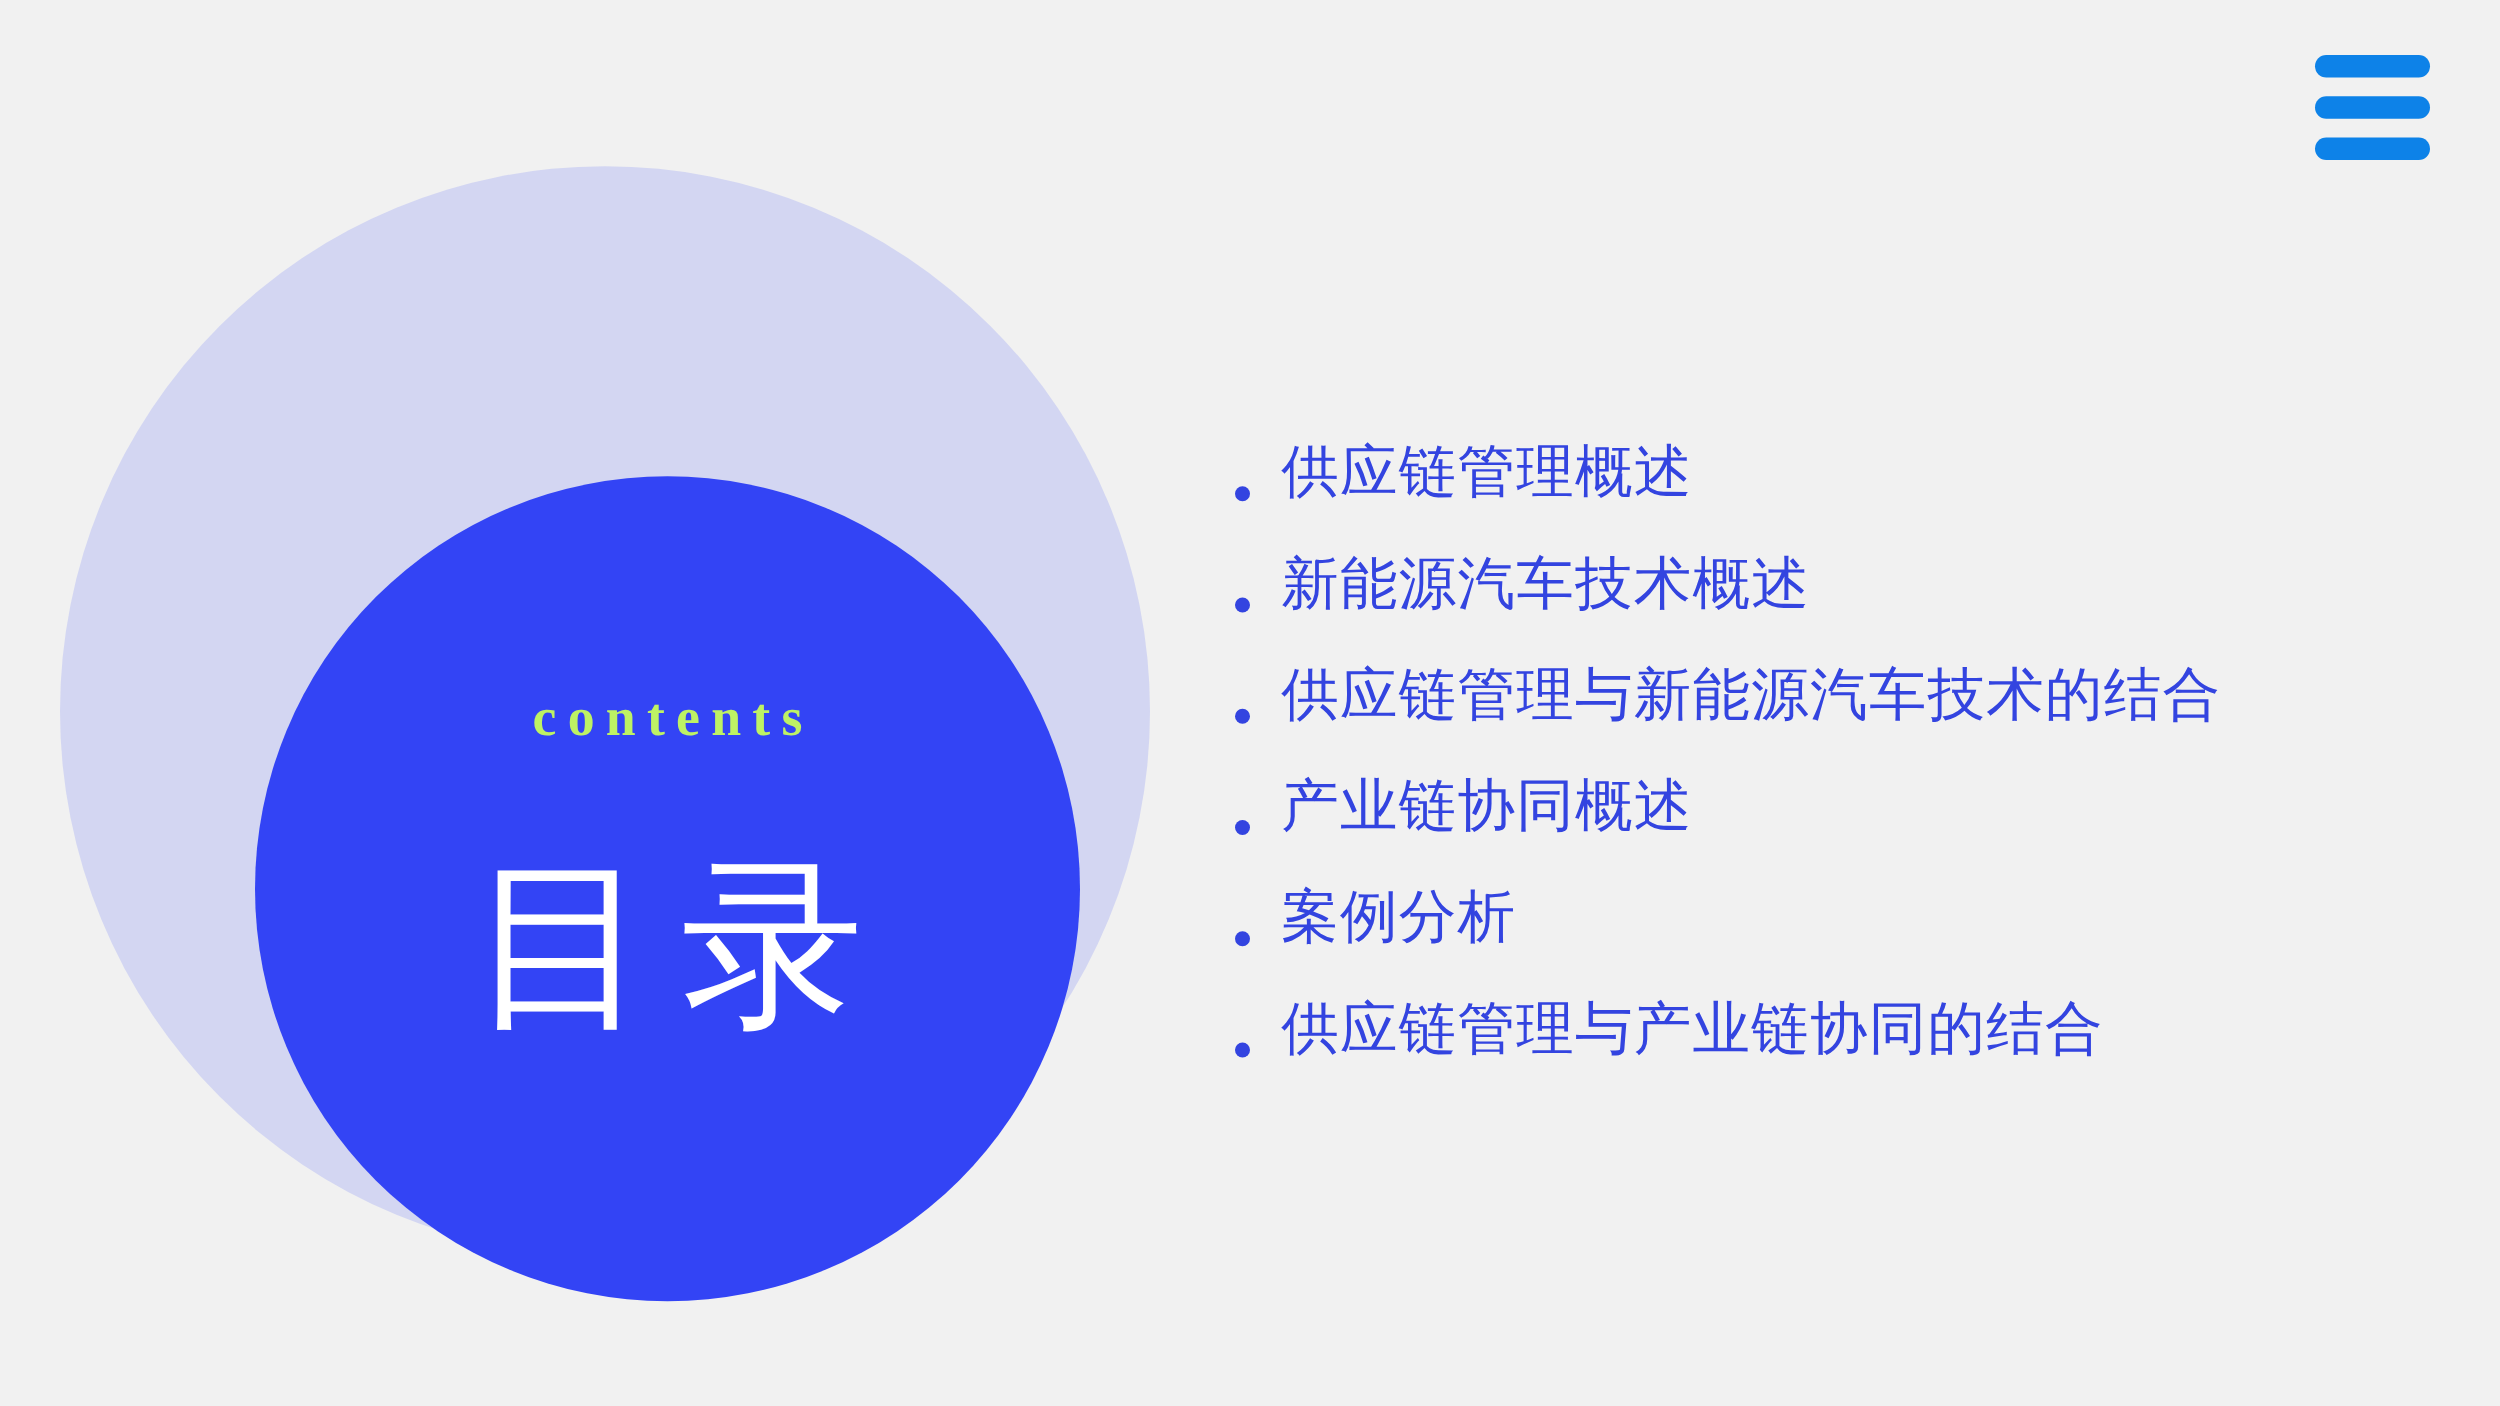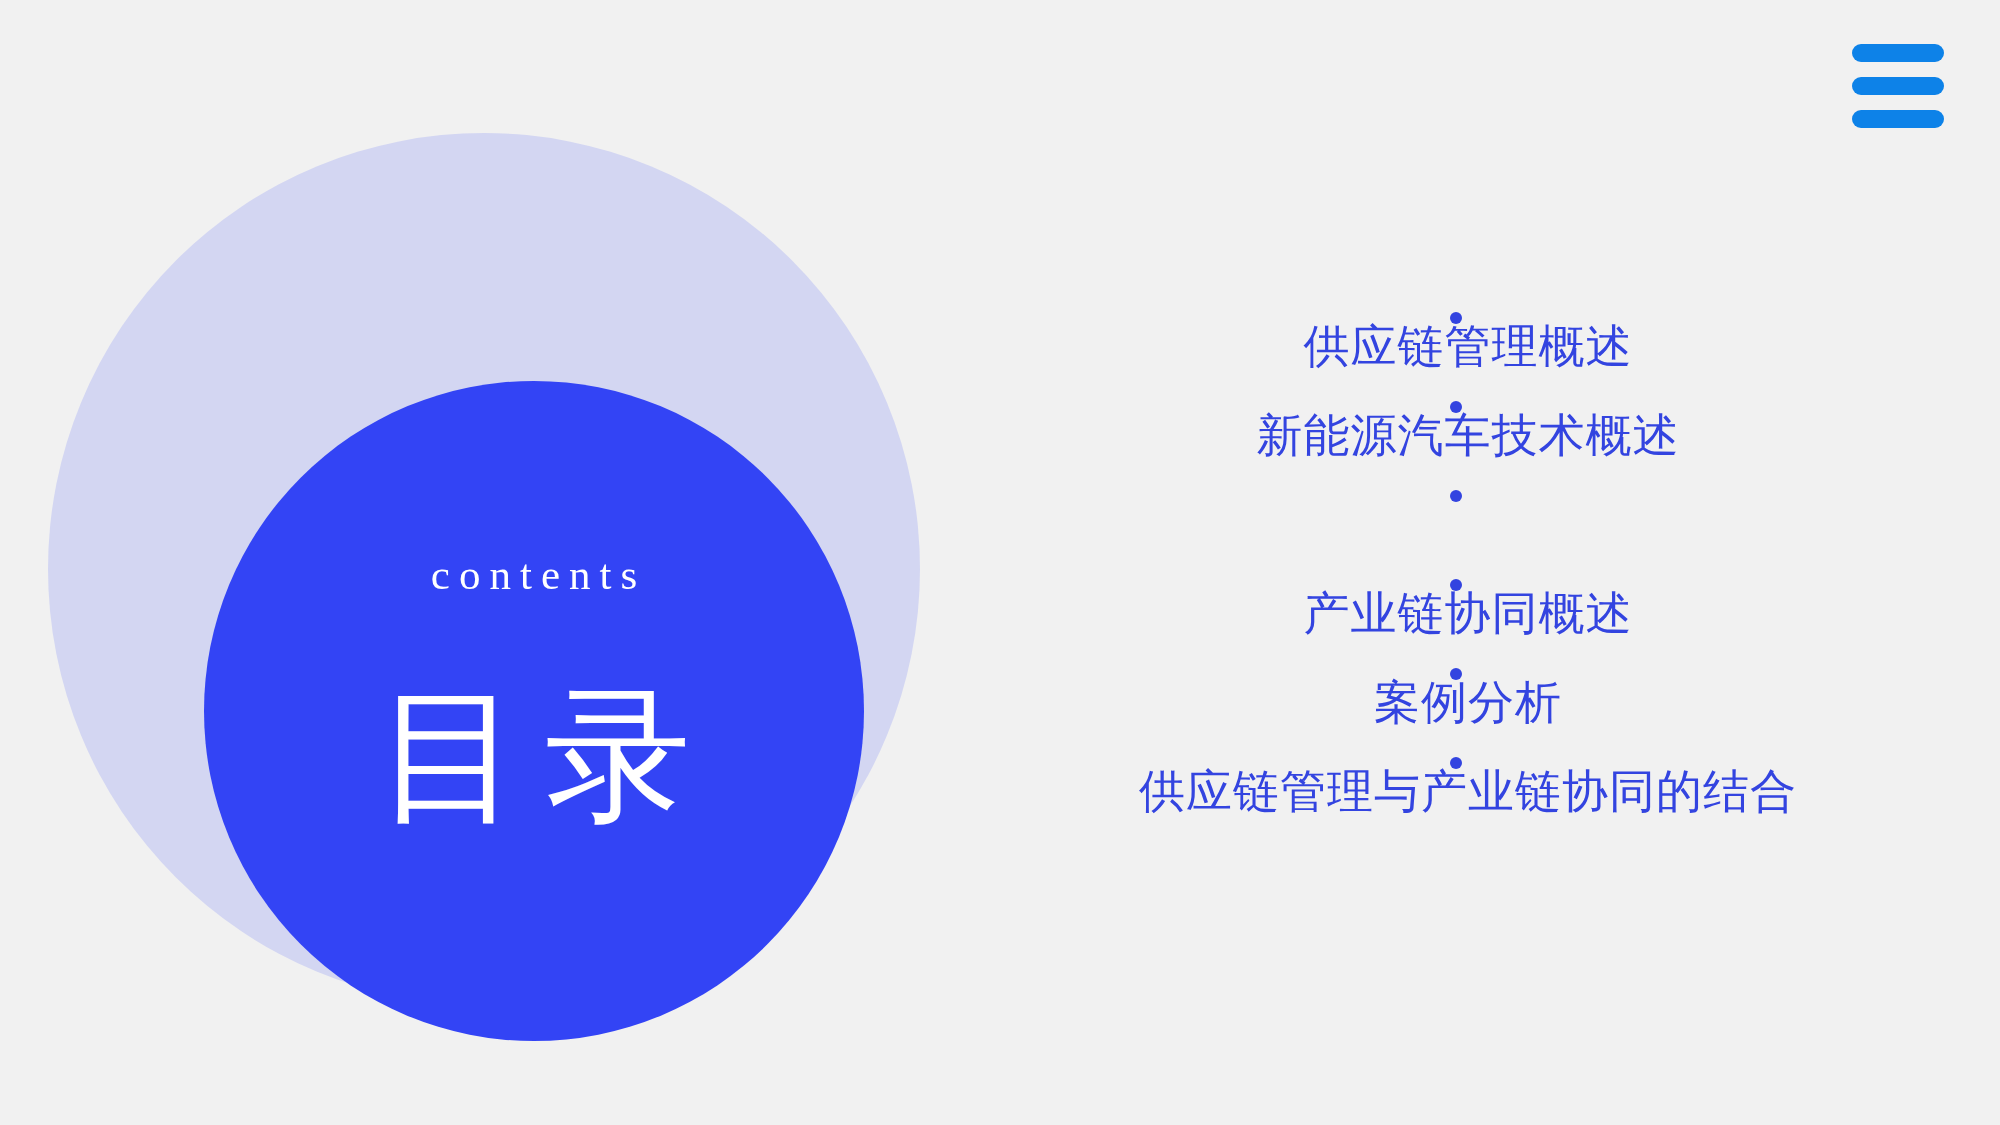--- a/index.html
+++ b/index.html
@@ -63,23 +63,24 @@
   #circle-label-en {
     position: absolute;
     left: 0;
     top: 172px;
     width: 660px;
     text-align: center;
     font-family: "Liberation Serif", serif;
     font-size: 43px;
     letter-spacing: 9px;
     text-indent: 9px;
-    color: #ffffff;
+    color: #bef264;
     line-height: 1;
     white-space: nowrap;
+    font-weight: bold;
   }
   #circle-label-cn {
     position: absolute;
     left: 0;
     top: 300px;
     width: 660px;
     text-align: center;
     font-family: Liberation Mono, monospace;
     font-size: 146px;
     letter-spacing: 22px;
@@ -94,25 +95,24 @@
     position: absolute;
     left: 988px;
     top: 312px;
     width: 960px;
     margin: 0;
     padding: 0;
     list-style: none;
   }
   #toc-list .toc-item {
     display: flex;
-    align-items: center;
+    align-items: flex-end;
     height: 89px;
     color: #3344e0;
     white-space: nowrap;
-    flex-direction: column;
   }
   #toc-list .toc-bullet {
     flex: 0 0 auto;
     width: 12px;
     height: 12px;
     border-radius: 50%;
     background: #3344e0;
     margin-right: 25px;
   }
   #toc-list .toc-text {
@@ -145,20 +145,21 @@
     <li class="toc-item">
       <span class="toc-bullet"></span>
       <span class="toc-text">供应链管理概述</span>
     </li>
     <li class="toc-item">
       <span class="toc-bullet"></span>
       <span class="toc-text">新能源汽车技术概述</span>
     </li>
     <li class="toc-item">
       <span class="toc-bullet"></span>
+      <span class="toc-text">供应链管理与新能源汽车技术的结合</span>
     </li>
     <li class="toc-item">
       <span class="toc-bullet"></span>
       <span class="toc-text">产业链协同概述</span>
     </li>
     <li class="toc-item">
       <span class="toc-bullet"></span>
       <span class="toc-text">案例分析</span>
     </li>
     <li class="toc-item">

